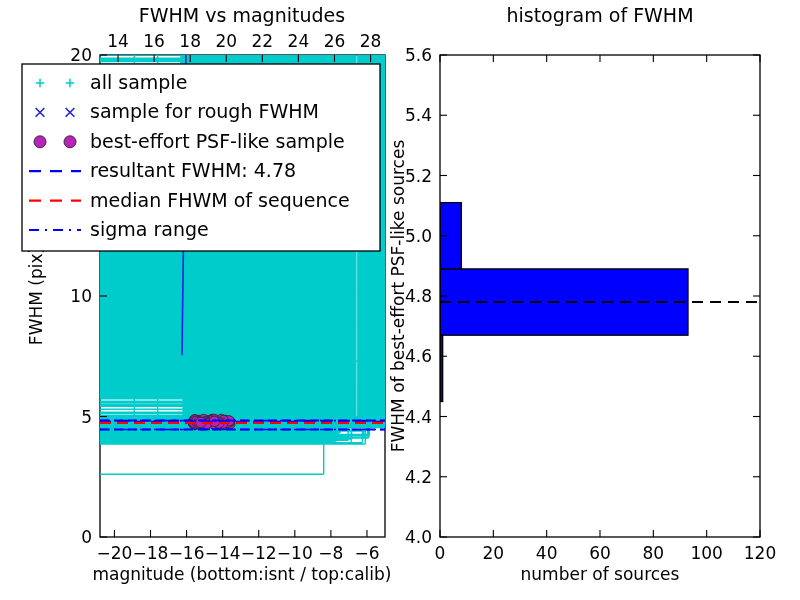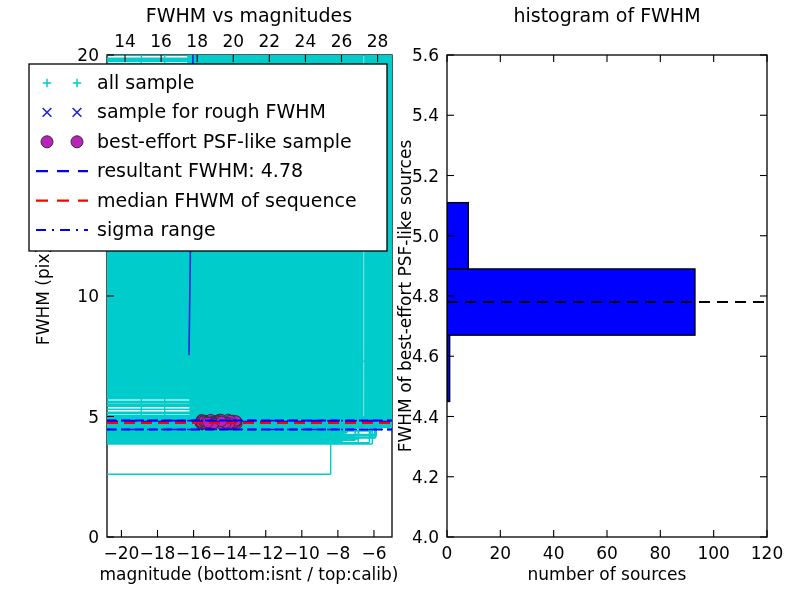--- a/index.html
+++ b/index.html
@@ -9,21 +9,21 @@
   }
   body {
     width: 800px;
     height: 600px;
     font-family: "DejaVu Sans", sans-serif;
     overflow: hidden;
     position: relative;
   }
   #figure {
     position: absolute;
-    left: 7px; top: 0;
+    left: 0; top: 0;
     width: 656px; height: 600px;
     background: #ffffff;
     border-radius: 10px;
   }
   svg.fig {
     display: block;
     width: 800px;
     height: 600px;
   }
   .axis-line {

